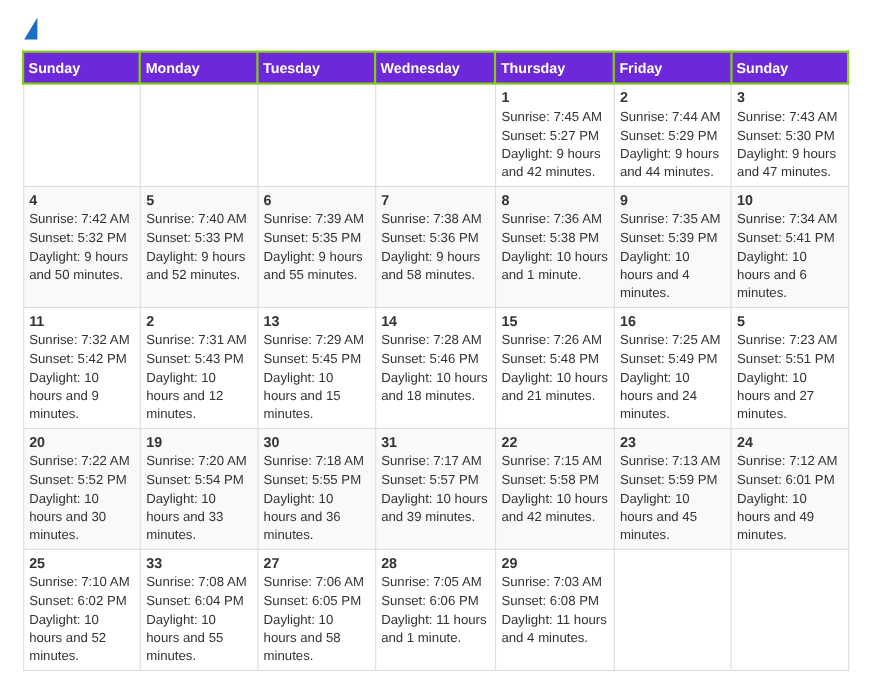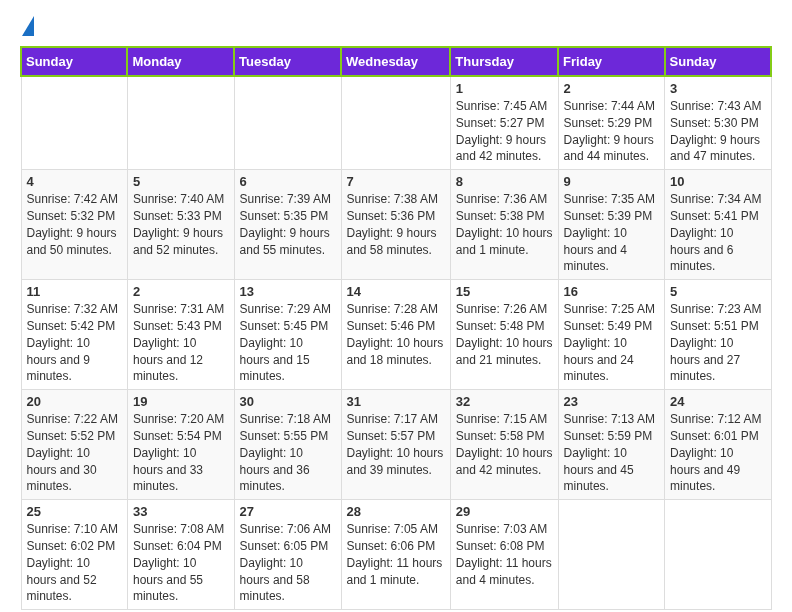--- a/index.html
+++ b/index.html
@@ -180,21 +180,21 @@
         </td>
         <td>
           <div class="day-number">30</div>
           <div class="day-info">Sunrise: 7:18 AM<br>Sunset: 5:55 PM<br>Daylight: 10 hours and 36 minutes.</div>
         </td>
         <td>
           <div class="day-number">31</div>
           <div class="day-info">Sunrise: 7:17 AM<br>Sunset: 5:57 PM<br>Daylight: 10 hours and 39 minutes.</div>
         </td>
         <td>
-          <div class="day-number">32</div>
+          <div class="day-number">22</div>
           <div class="day-info">Sunrise: 7:15 AM<br>Sunset: 5:58 PM<br>Daylight: 10 hours and 42 minutes.</div>
         </td>
         <td>
           <div class="day-number">23</div>
           <div class="day-info">Sunrise: 7:13 AM<br>Sunset: 5:59 PM<br>Daylight: 10 hours and 45 minutes.</div>
         </td>
         <td>
           <div class="day-number">24</div>
           <div class="day-info">Sunrise: 7:12 AM<br>Sunset: 6:01 PM<br>Daylight: 10 hours and 49 minutes.</div>
         </td>

